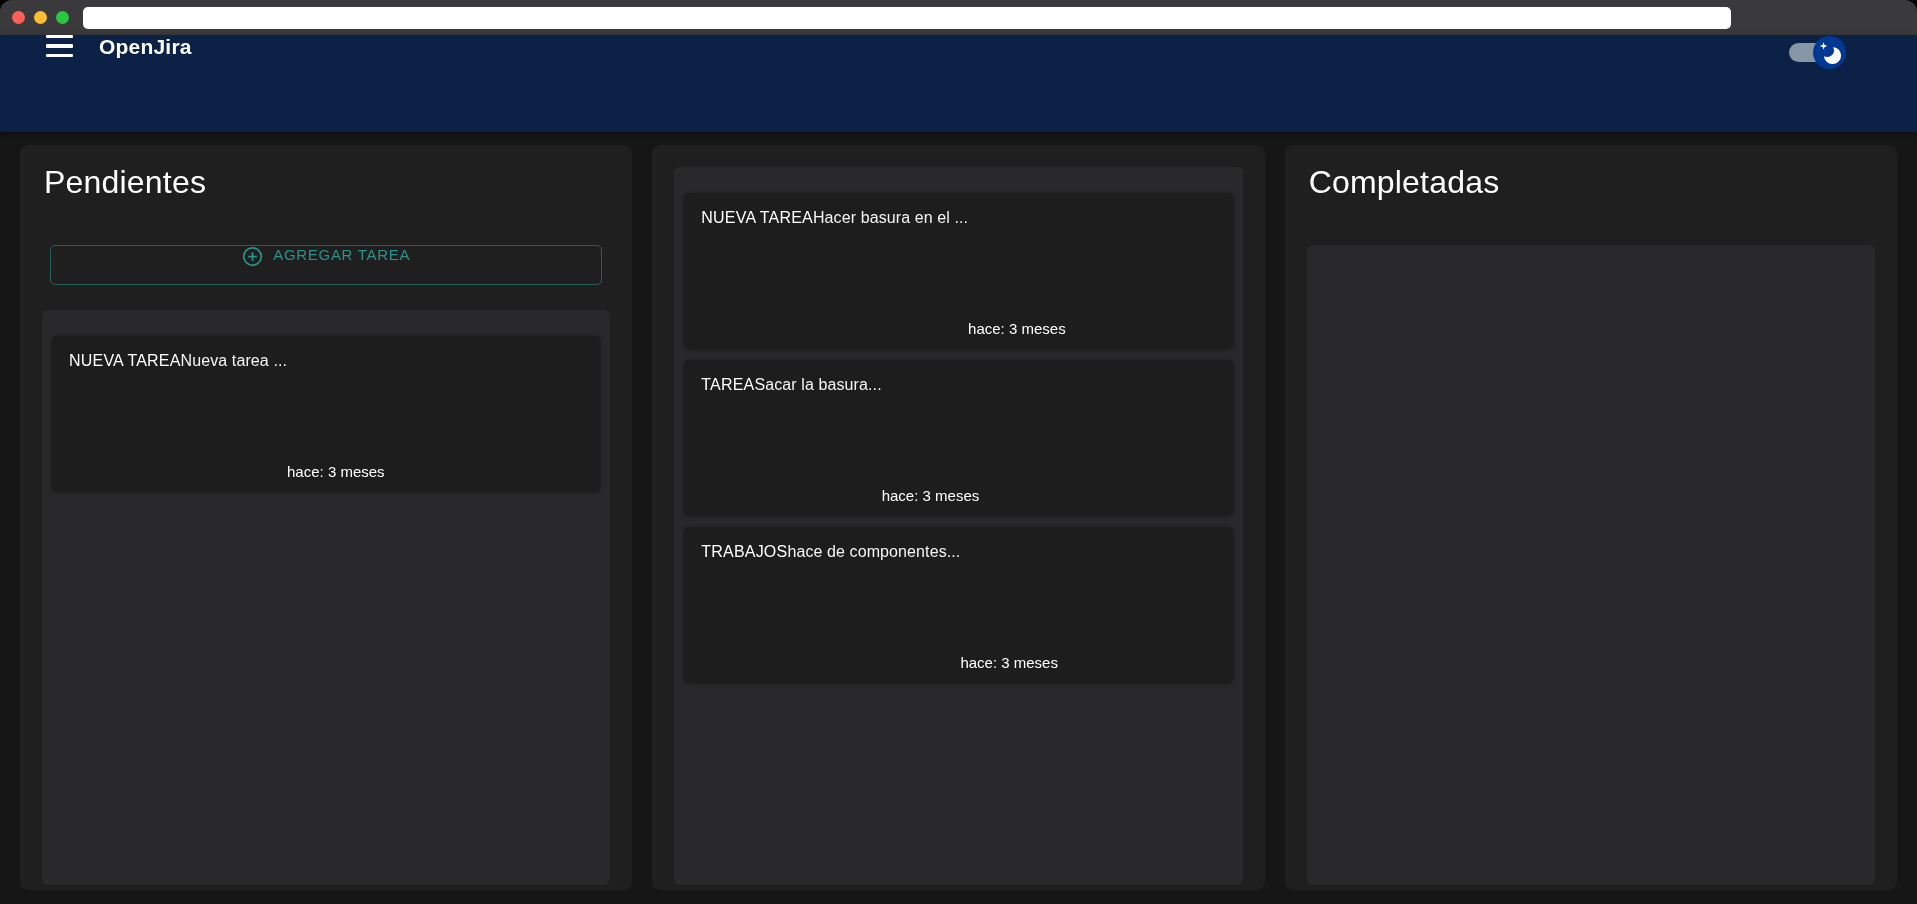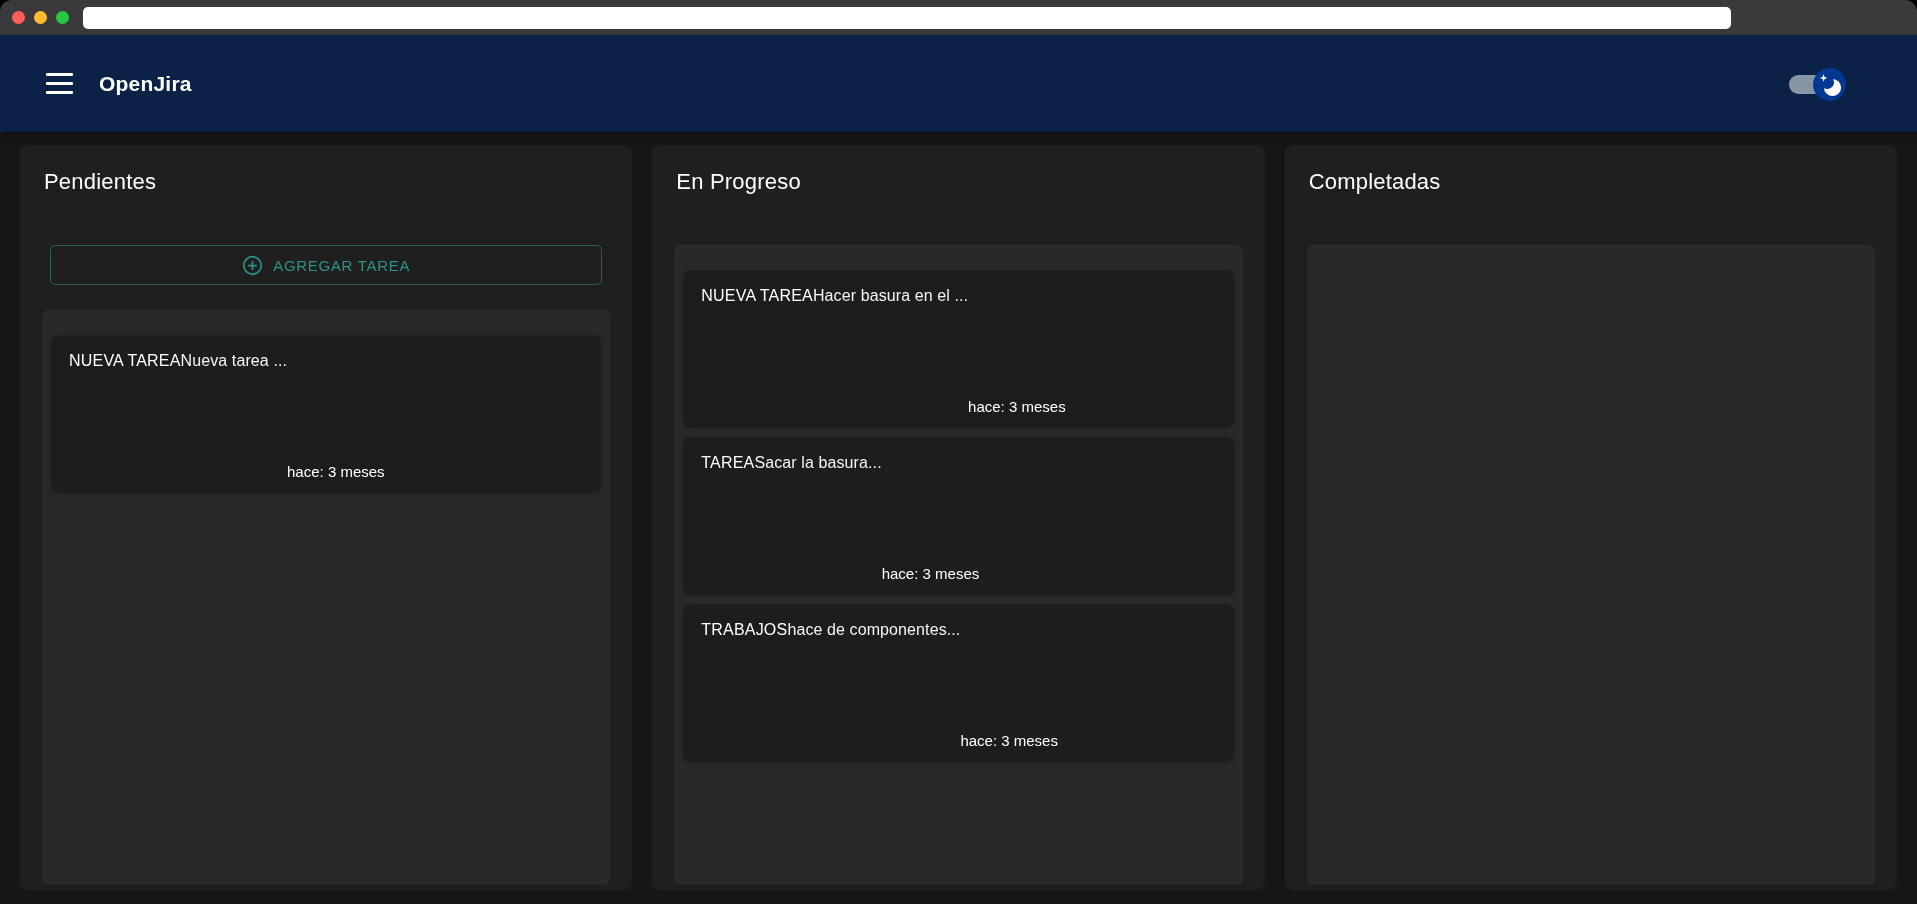--- a/index.html
+++ b/index.html
@@ -31,21 +31,21 @@
     background: #ffffff;
     border: none; border-radius: 5px;
     font-size: 13px; padding: 0 10px;
     outline: none;
   }
 
   
   .navbar {
     height: 97px; flex: 0 0 97px;
     background: var(--navbar-bg, #0c2146);
-    display: flex; align-items: center;
+    display: flex; 
     padding: 0 44px 0 46px;
     box-shadow: 0 2px 6px rgba(0,0,0,.45);
   }
   .menu-btn {
     background: none; border: none; cursor: pointer;
     width: 30px; height: 22px;
     display: flex; flex-direction: column; justify-content: space-between;
     margin-right: 23px;
   }
   .menu-btn span { display: block; height: 3.4px; width: 27px; background: #fff; border-radius: 1px; }
@@ -80,26 +80,26 @@
   }
   .column {
     flex: 1 1 0;
     background: var(--column-bg, #1f1f20);
     border-radius: 8px;
     padding: 22px 22px 5px;
     display: flex; flex-direction: column;
     overflow: hidden;
   }
   .col-title {
-    color: #fff; font-size: 22px; font-weight: 400;
+    color: #fff; font-size: 32px; font-weight: 400;
     line-height: 30px; letter-spacing: .2px;
     margin: 0 0 48px 2px;
   }
   .add-btn {
-    display: flex; align-items: center; justify-content: center; gap: 10px;
+    display: flex; align-items: flex-start; justify-content: center; gap: 10px;
     height: 40px; margin: 0 8px 25px;
     background: transparent;
     color: var(--accent, #2b938a);
     border: 1px solid rgba(43, 147, 138, .55);
     border-radius: 5px;
     font-family: "Liberation Sans", sans-serif;
     font-size: 15px; font-weight: 500; letter-spacing: .7px;
     cursor: pointer;
   }
   .add-btn svg { flex: 0 0 auto; }
@@ -180,21 +180,20 @@
     <div class="droparea">
   <article class="card">
     <div class="card-title">NUEVA TAREA</div>
     <div class="card-desc">Nueva tarea ...</div>
     <div class="card-age">hace: 3 meses</div>
   </article>
 </div>
   </section>
 
   <section class="column">
-    <h2 class="col-title">En Progreso</h2>
 
     <div class="droparea">
   <article class="card">
     <div class="card-title">NUEVA TAREA</div>
     <div class="card-desc">Hacer basura en el ...</div>
     <div class="card-age">hace: 3 meses</div>
   </article>
 
   <article class="card">
     <div class="card-title">TAREA</div>

